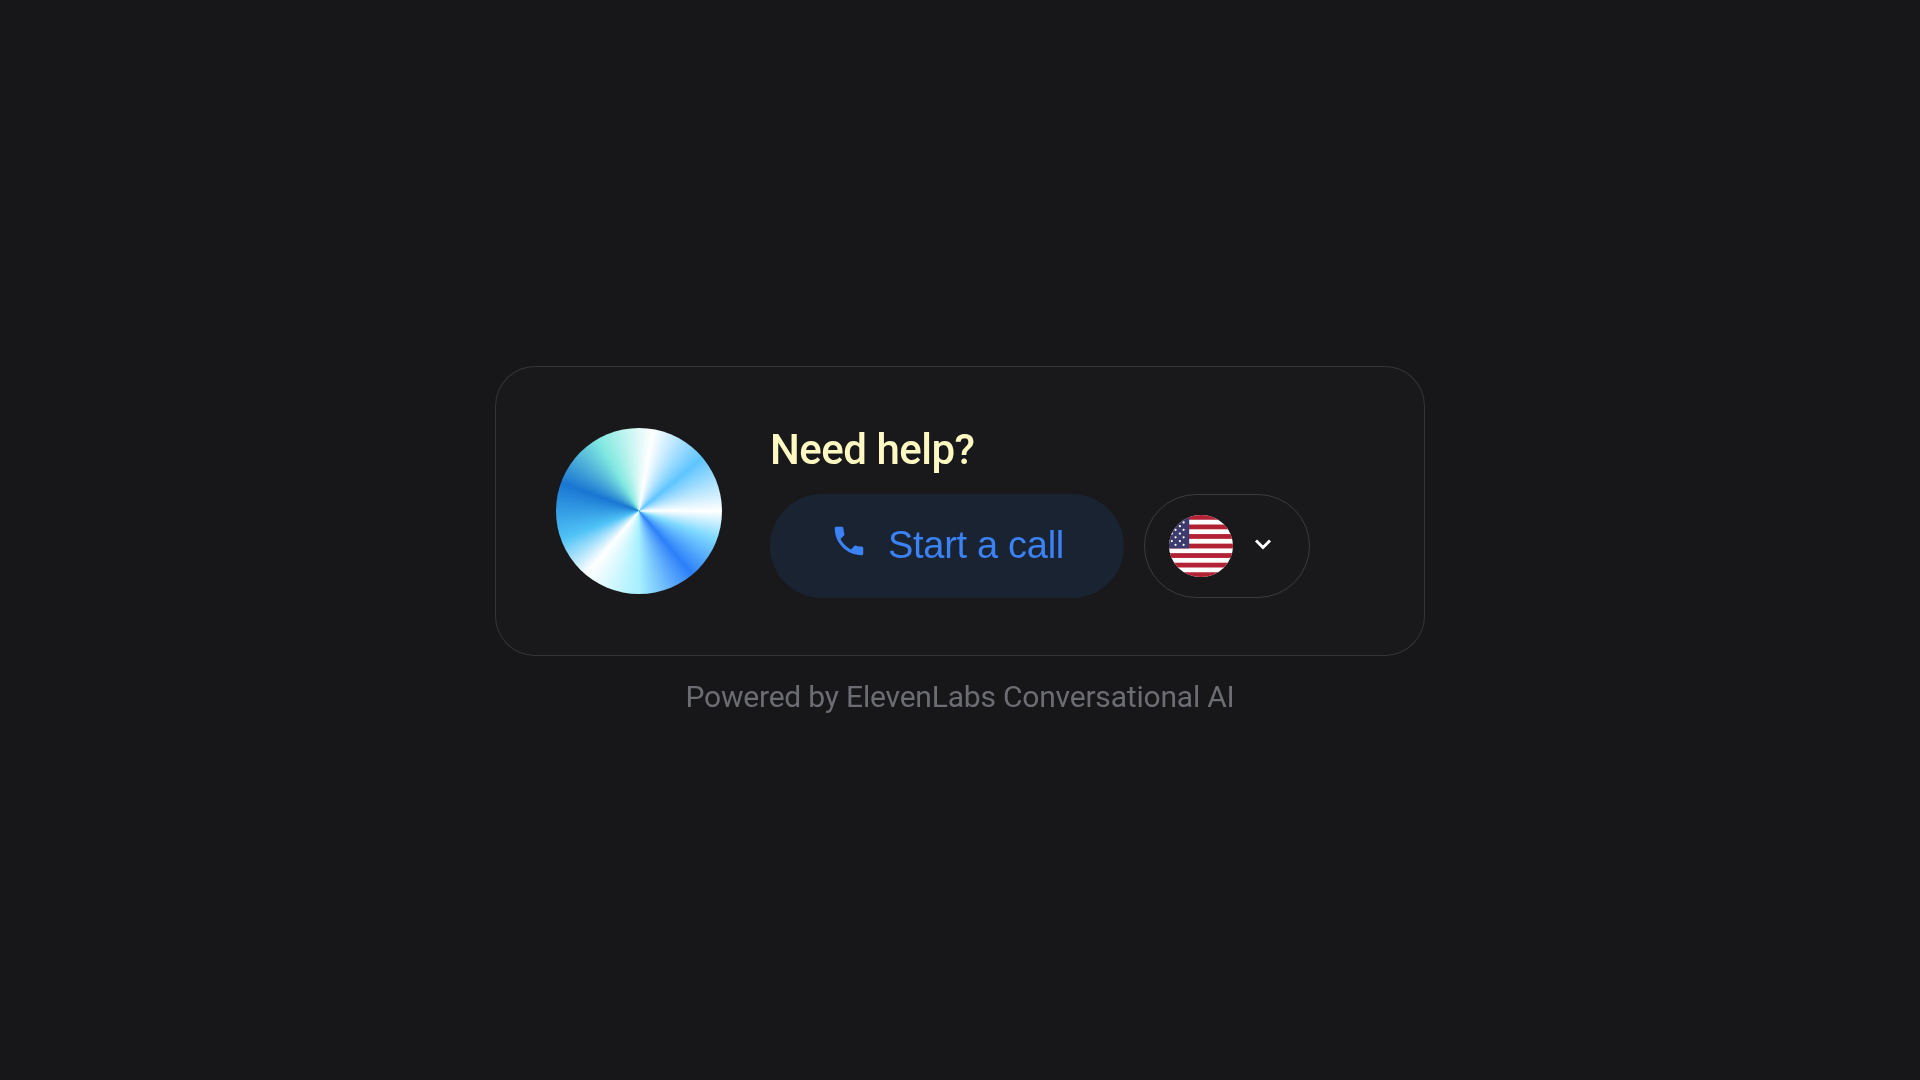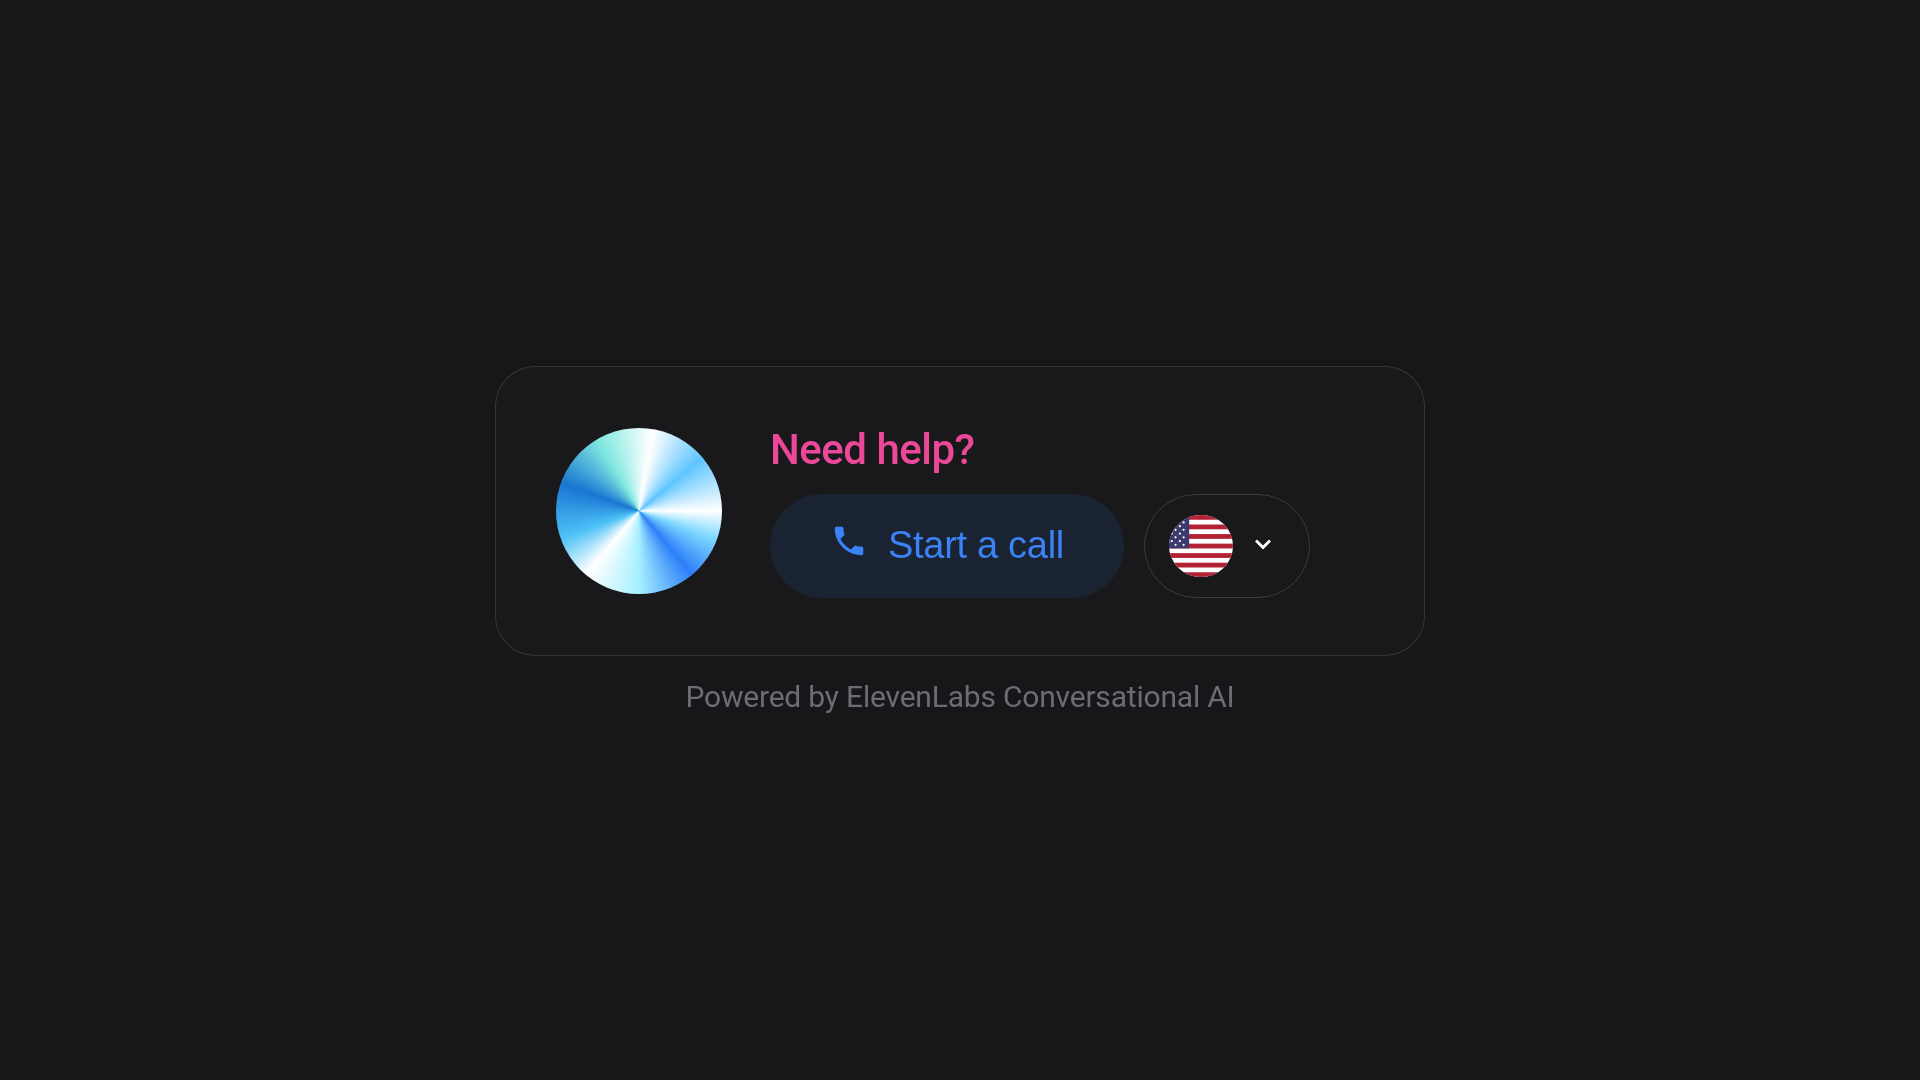--- a/index.html
+++ b/index.html
@@ -54,21 +54,21 @@
     }
     
     .content-area {
       display: flex;
       flex-direction: column;
       gap: 20px;
       flex: 1;
     }
     
     .heading {
-      color: #ec4899;
+      color: #fef9c3;
       font-size: 42px;
       font-weight: 500;
       letter-spacing: -0.5px;
     }
     
     .action-row {
       display: flex;
       align-items: center;
       gap: 20px;
     }

